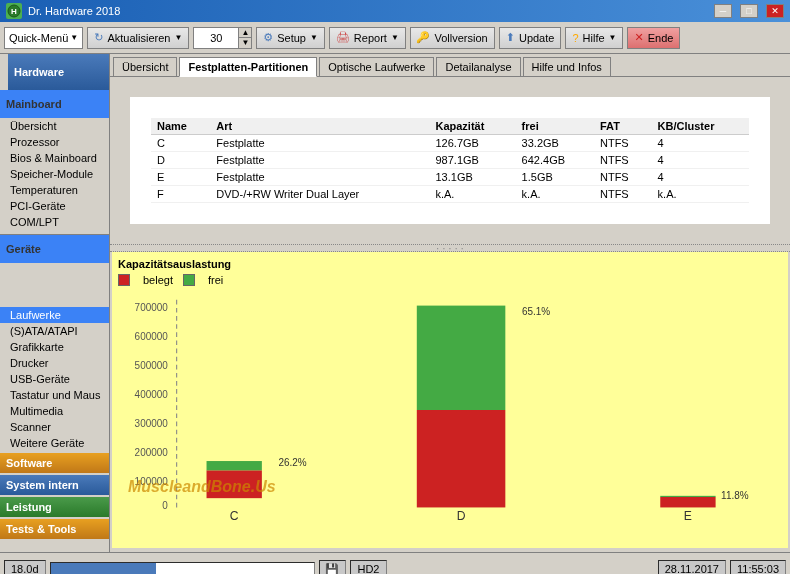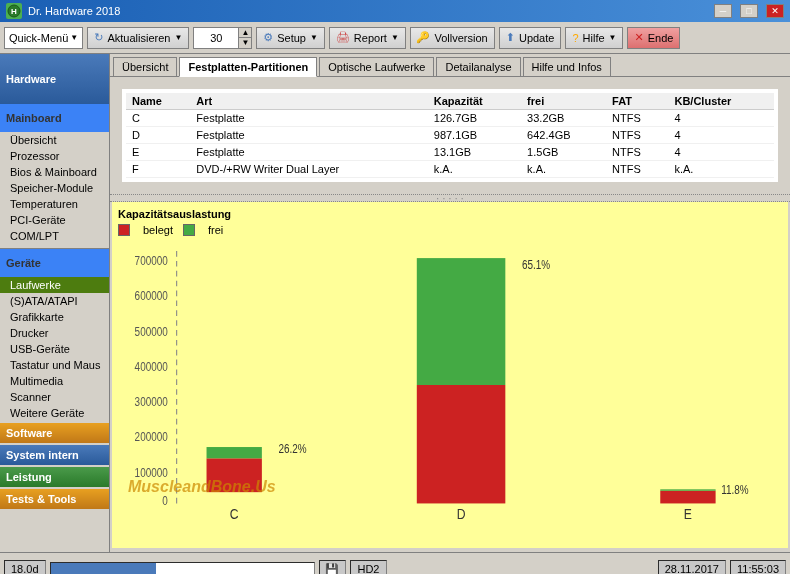--- a/index.html
+++ b/index.html
@@ -14,39 +14,39 @@
     #toolbar { background: #d4d0c8; height: 32px; display: flex; align-items: center; padding: 2px 4px; gap: 4px; border-bottom: 1px solid #808080; }
     .toolbar-dropdown { display: flex; align-items: center; border: 1px solid #808080; background: white; height: 22px; padding: 0 4px; gap: 2px; font-size: 11px; cursor: pointer; }
     .toolbar-dropdown .arrow { font-size: 8px; }
     .toolbar-btn { display: flex; align-items: center; border: 1px solid #808080; background: linear-gradient(to bottom, #e8e8e8, #d0d0d0); height: 22px; padding: 0 6px; gap: 4px; font-size: 11px; cursor: pointer; }
     
     
     #main { display: flex; height: calc(574px - 22px - 32px - 22px); }
     
     
     #sidebar { width: 110px; background: #d4d0c8; border-right: 1px solid #808080; flex-shrink: 0; overflow-y: auto; }
-    .sidebar-section-header { background: linear-gradient(to bottom, #4a7aba, #2a5a9a); color: white; padding: 19px 6px; font-size: 11px; font-weight: bold; cursor: pointer; }
+    .sidebar-section-header { background: linear-gradient(to bottom, #4a7aba, #2a5a9a); color: white; padding: 12px 6px; font-size: 11px; font-weight: bold; cursor: pointer; margin-left: 8px; }
     .sidebar-item { padding: 2px 6px 2px 10px; cursor: pointer; font-size: 11px; color: #000; }
-    .sidebar-item.selected { background: #4d7c0f; color: white; }
+    .sidebar-item.selected { background: #3b82f6; color: white; margin-top: 44px; }
     .sidebar-subsection { background: #3b82f6; padding: 8px 6px; font-size: 11px; font-weight: bold; color: #333; }
     .sidebar-category { background: linear-gradient(to bottom, #e8a020, #c07818); color: white; padding: 4px 6px; font-size: 11px; font-weight: bold; cursor: pointer; margin-top: 2px; }
     .sidebar-category.green { background: linear-gradient(to bottom, #4a9a4a, #2a7a2a); }
     .sidebar-category.blue { background: linear-gradient(to bottom, #4a7aba, #2a5a9a); }
     .sidebar-category.orange { background: linear-gradient(to bottom, #e8a020, #c07818); }
     
     
     #content { flex: 1; background: #d4d0c8; overflow: hidden; display: flex; flex-direction: column; }
     
     
     #tabs { display: flex; background: #d4d0c8; border-bottom: 1px solid #808080; padding: 3px 3px 0; gap: 2px; }
     .tab { padding: 3px 8px; border: 1px solid #808080; background: #d4d0c8; cursor: pointer; font-size: 11px; border-bottom: none; }
     .tab.active { background: white; border-bottom: 1px solid white; margin-bottom: -1px; font-weight: bold; }
     
     
-    #table-area { background: white; margin: 12px; padding: 4px; flex-shrink: 0; }
+    #table-area { background: white; margin: 20px; padding: 21px; flex-shrink: 0; }
     table { width: 100%; border-collapse: collapse; font-size: 11px; }
     table th { text-align: left; padding: 2px 6px; border-bottom: 1px solid #ccc; font-weight: bold; background: #f0f0f0; }
     table td { padding: 2px 6px; border-bottom: 1px solid #f0f0f0; }
     
     
     #divider { height: 8px; background: #d4d0c8; border-top: 1px dotted #888; border-bottom: 1px dotted #888; display: flex; align-items: center; justify-content: center; font-size: 10px; color: #888; cursor: row-resize; }
     
     
     #chart-area { flex: 1; background: #ffff99; margin: 0 2px 4px; padding: 6px; overflow: hidden; position: relative; }
     #chart-title { font-size: 11px; font-weight: bold; margin-bottom: 4px; }

